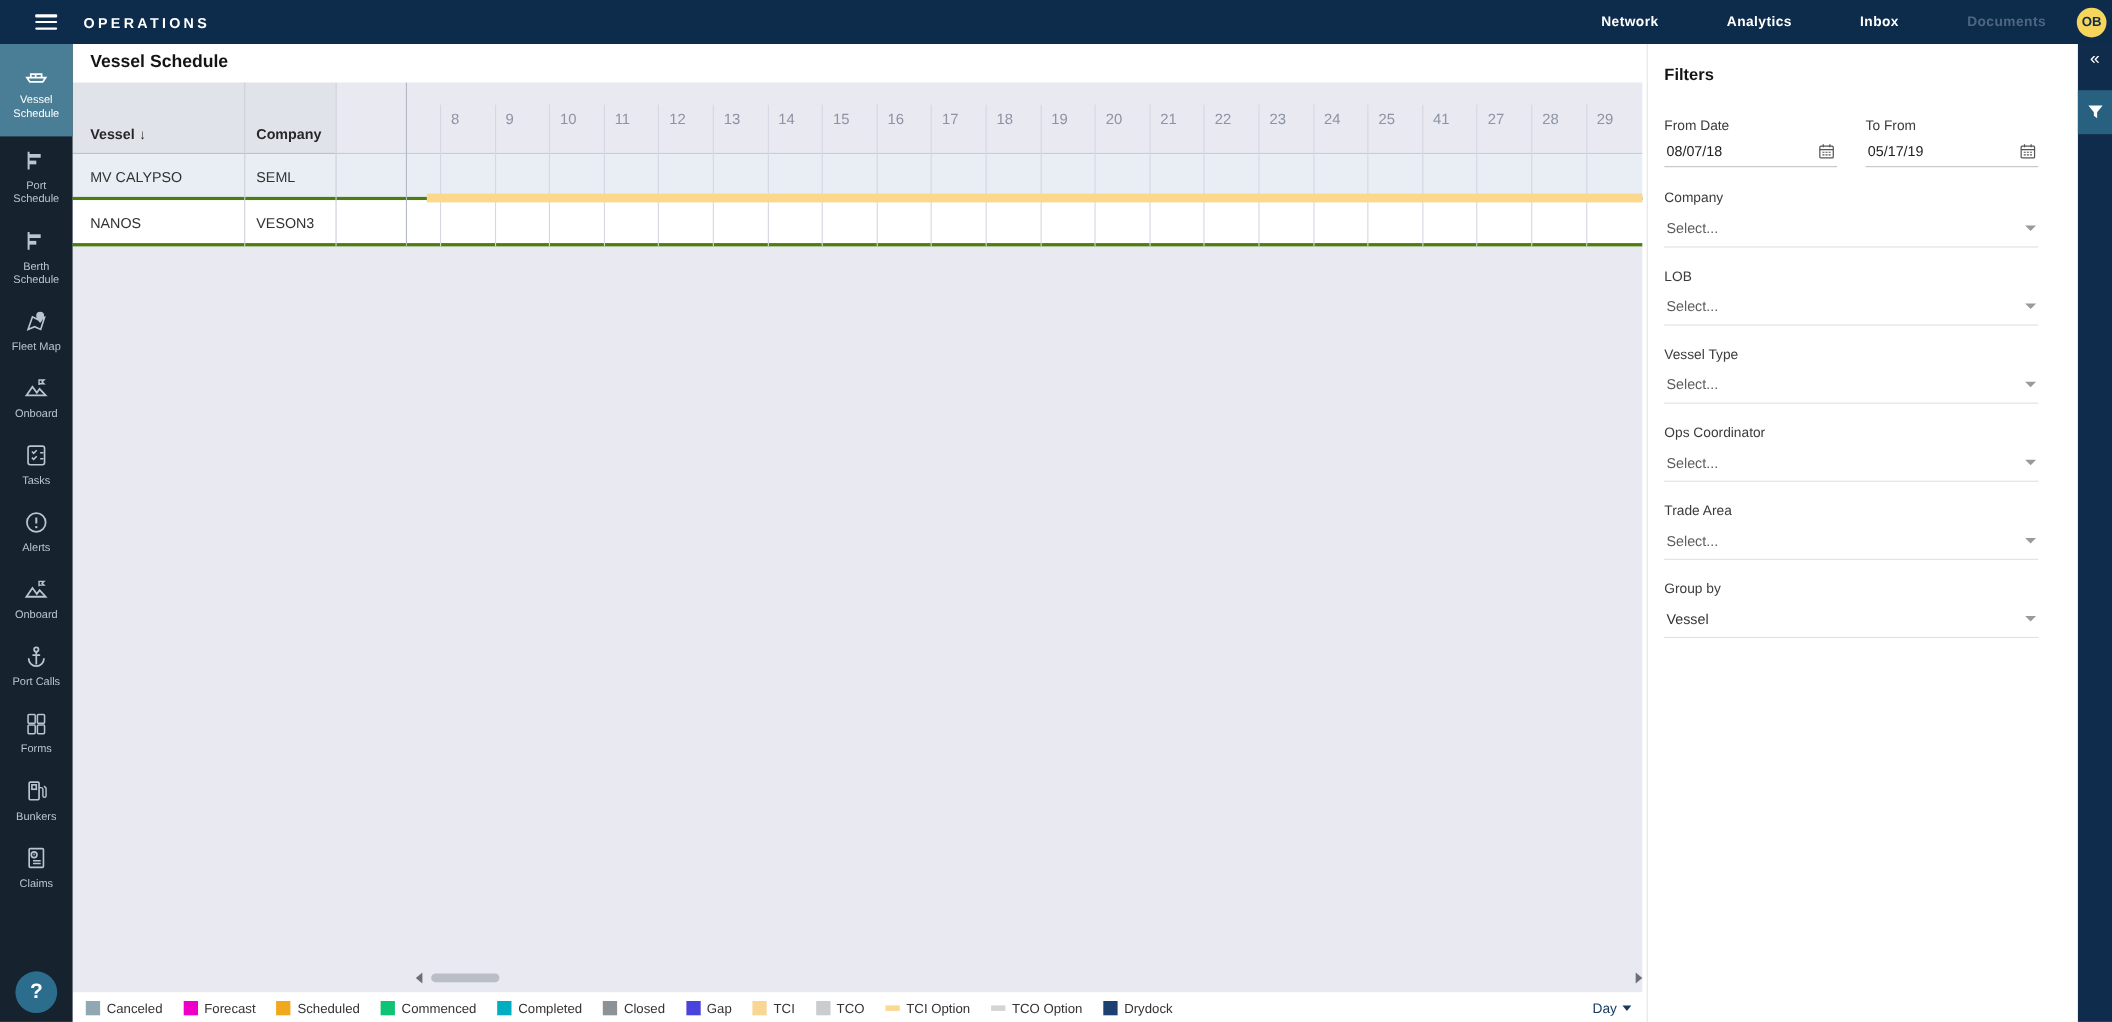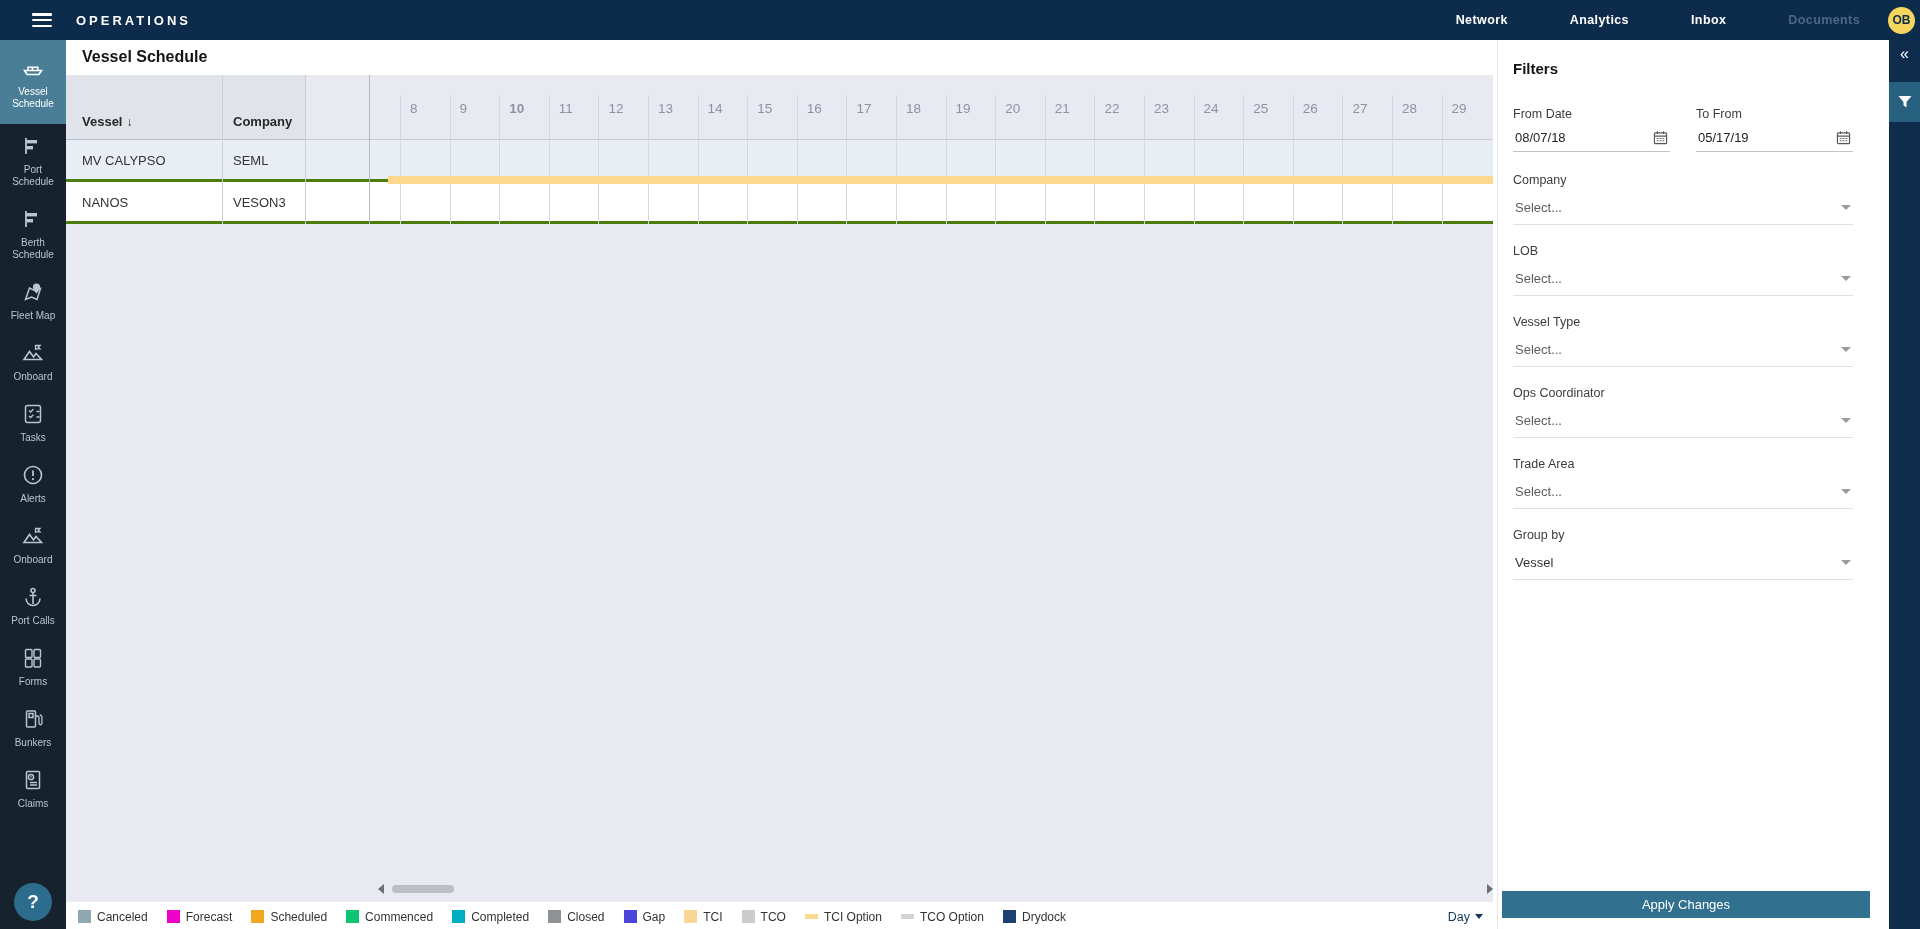--- a/index.html
+++ b/index.html
@@ -275,21 +275,21 @@
     <div class="v-div at-gantt"></div>
     <div class="month-line"></div>
 
     <div class="grid" id="grid">
         <div class="day" style="left: 95px;">
           <span class="num">8</span>
         </div>
         <div class="day" style="left: 144.6px;">
           <span class="num">9</span>
         </div>
-        <div class="day" style="left: 194.2px; font-weight: bold;">
+        <div class="day" style="left: 194.2px;">
           <span class="num">10</span>
         </div>
         <div class="day" style="left: 243.8px;">
           <span class="num">11</span>
         </div>
         <div class="day" style="left: 293.4px;">
           <span class="num">12</span>
         </div>
         <div class="day" style="left: 343px;">
           <span class="num">13</span>
@@ -324,21 +324,21 @@
         <div class="day" style="left: 839px;">
           <span class="num">23</span>
         </div>
         <div class="day" style="left: 888.6px;">
           <span class="num">24</span>
         </div>
         <div class="day" style="left: 938.2px;">
           <span class="num">25</span>
         </div>
         <div class="day" style="left: 987.8px;">
-          <span class="num">26</span>
+          <span class="num">41</span>
         </div>
         <div class="day" style="left: 1037.4px;">
           <span class="num">27</span>
         </div>
         <div class="day" style="left: 1087px;">
           <span class="num">28</span>
         </div>
         <div class="day" style="left: 1136.6px;">
           <span class="num">29</span>
         </div>
@@ -476,21 +476,20 @@
           </div>
         </div>
         <div class="select-group">
           <span class="f-label">Group by</span>
           <div class="select-box">
             <span class="select-value chosen">Vessel</span>
             <span class="caret-sel"></span>
           </div>
         </div>
       </div>
-    <button class="apply-btn">Apply Changes</button>
   </aside>
 
   <div class="rail">
     <div class="collapse">«</div>
     <div class="rail-filter">
       <svg viewBox="0 0 16 16">
           <path d="M1.5 2h13l-5 6v5.5l-3-2.2V8z" fill="#ffffff"></path>
         </svg>
     </div>
   </div>

